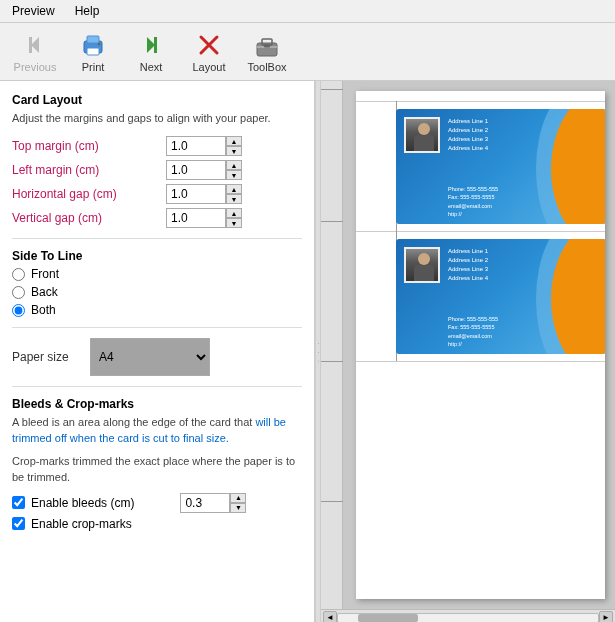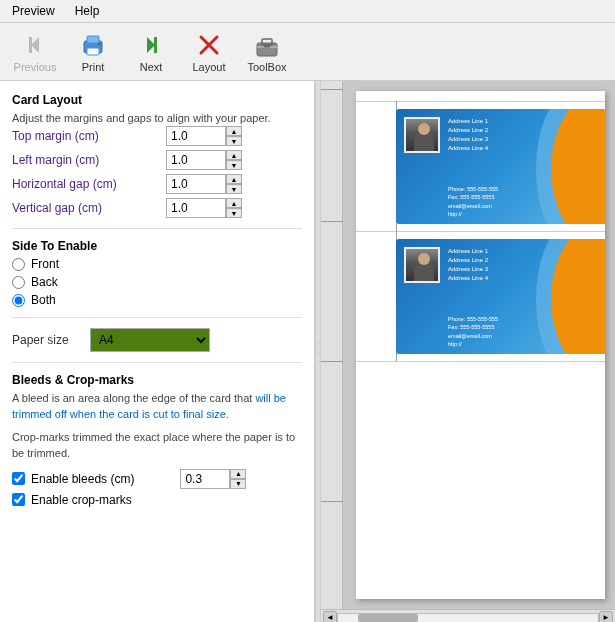--- a/index.html
+++ b/index.html
@@ -20,39 +20,39 @@
     .icon-next { width: 28px; height: 28px; }
     .icon-close { width: 28px; height: 28px; }
     .icon-toolbox { width: 28px; height: 28px; }
 
     
     .main { display: flex; height: calc(622px - 78px); }
 
     
     .left-panel { width: 315px; min-width: 315px; background: #fff; border-right: 1px solid #ccc; overflow-y: auto; padding: 12px 12px 12px 12px; }
     .section-title { font-weight: bold; font-size: 12px; margin-bottom: 4px; color: #000; }
-    .section-desc { font-size: 11px; color: #444; line-height: 1.4; }
+    .section-desc { font-size: 11px; color: #444; margin-bottom: 10px; line-height: 1.4; }
     .form-row { display: flex; align-items: center; margin-bottom: 4px; }
-    .form-label { width: 130px; font-size: 12px; color: #4c1d95; }
+    .form-label { width: 130px; font-size: 12px; color: #be185d; }
     .spin-input { display: flex; align-items: center; padding-left: 24px; }
     .spin-input input { width: 60px; height: 20px; border: 1px solid #aaa; font-size: 12px; text-align: left; padding: 0 4px; }
     .spin-btns { display: flex; flex-direction: column; }
     .spin-btn { width: 16px; height: 10px; background: #e8e8e8; border: 1px solid #aaa; cursor: pointer; display: flex; align-items: center; justify-content: center; font-size: 7px; line-height: 1; }
 
     .divider { border: none; border-top: 1px solid #ddd; margin: 10px 0; }
 
     
     .radio-group { margin-bottom: 8px; }
     .radio-item { display: flex; align-items: center; gap: 6px; margin-bottom: 4px; font-size: 12px; cursor: pointer; }
     .radio-item input[type=radio] { margin: 0; }
 
     
     .select-row { display: flex; align-items: center; gap: 8px; margin-bottom: 4px; }
     .select-label { font-size: 12px; color: #333; width: 70px; }
-    .styled-select { height: 24px; border: 1px solid #aaa; font-size: 12px; padding: 0 4px; width: 120px; background: #4d7c0f; }
+    .styled-select { height: 38px; border: 1px solid #aaa; font-size: 12px; padding: 0 4px; width: 120px; background: #a3a3a3; }
 
     
     .bleed-desc { font-size: 11px; color: #444; margin-bottom: 8px; line-height: 1.4; }
     .checkbox-row { display: flex; align-items: center; gap: 6px; font-size: 12px; margin-bottom: 4px; }
     .checkbox-row input[type=checkbox] { margin: 0; }
 
     
     .right-panel { flex: 1; background: #c8c8c8; position: relative; overflow: hidden; display: flex; flex-direction: column; }
     .preview-area { flex: 1; background: #c8c8c8; position: relative; overflow: hidden; padding: 0; }
     .preview-page { background: white; position: absolute; left: 35px; right: 10px; top: 10px; bottom: 10px; box-shadow: 2px 2px 6px rgba(0,0,0,0.3); overflow: hidden; }
@@ -194,21 +194,21 @@
             <div class="spin-btn">▲</div>
             <div class="spin-btn">▼</div>
           </div>
         </div>
       </div>
     </div>
 
     <hr class="divider">
 
     <div>
-      <div class="section-title">Side To Enable</div>
+      <div class="section-title">Side To Line</div>
       <div class="radio-group">
         <label class="radio-item">
           <input type="radio" name="side" value="Front" style="">
           <span>Front</span>
         </label>
         <label class="radio-item">
           <input type="radio" name="side" value="Back" style="">
           <span>Back</span>
         </label>
         <label class="radio-item">

